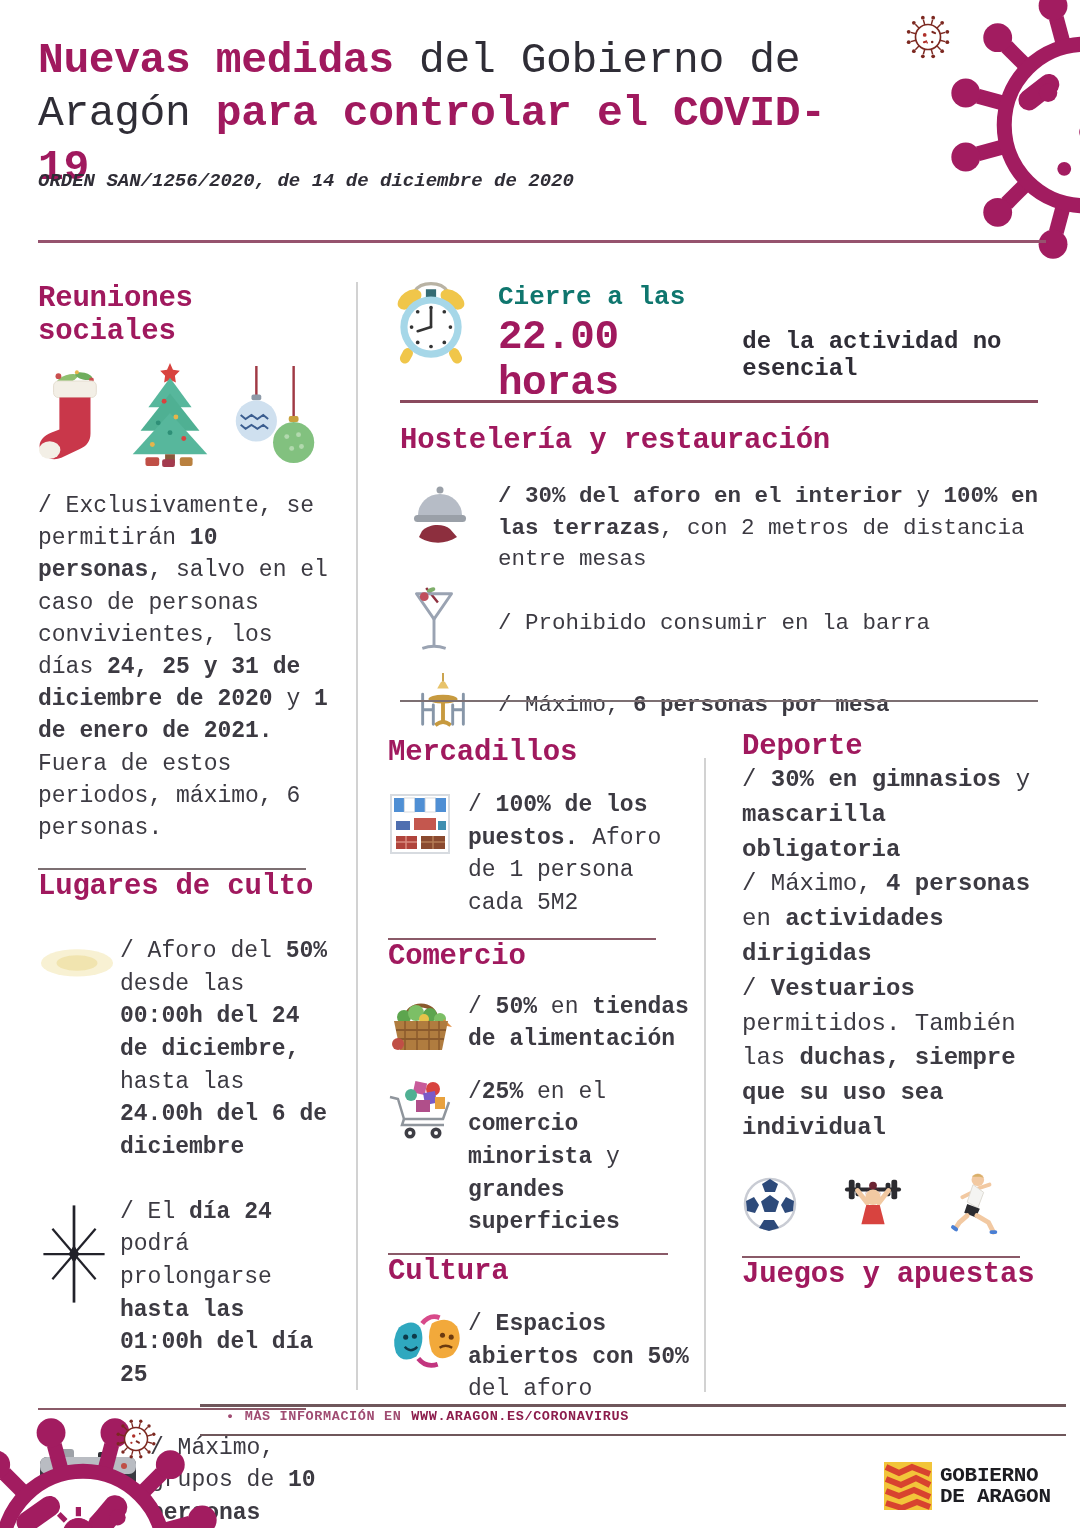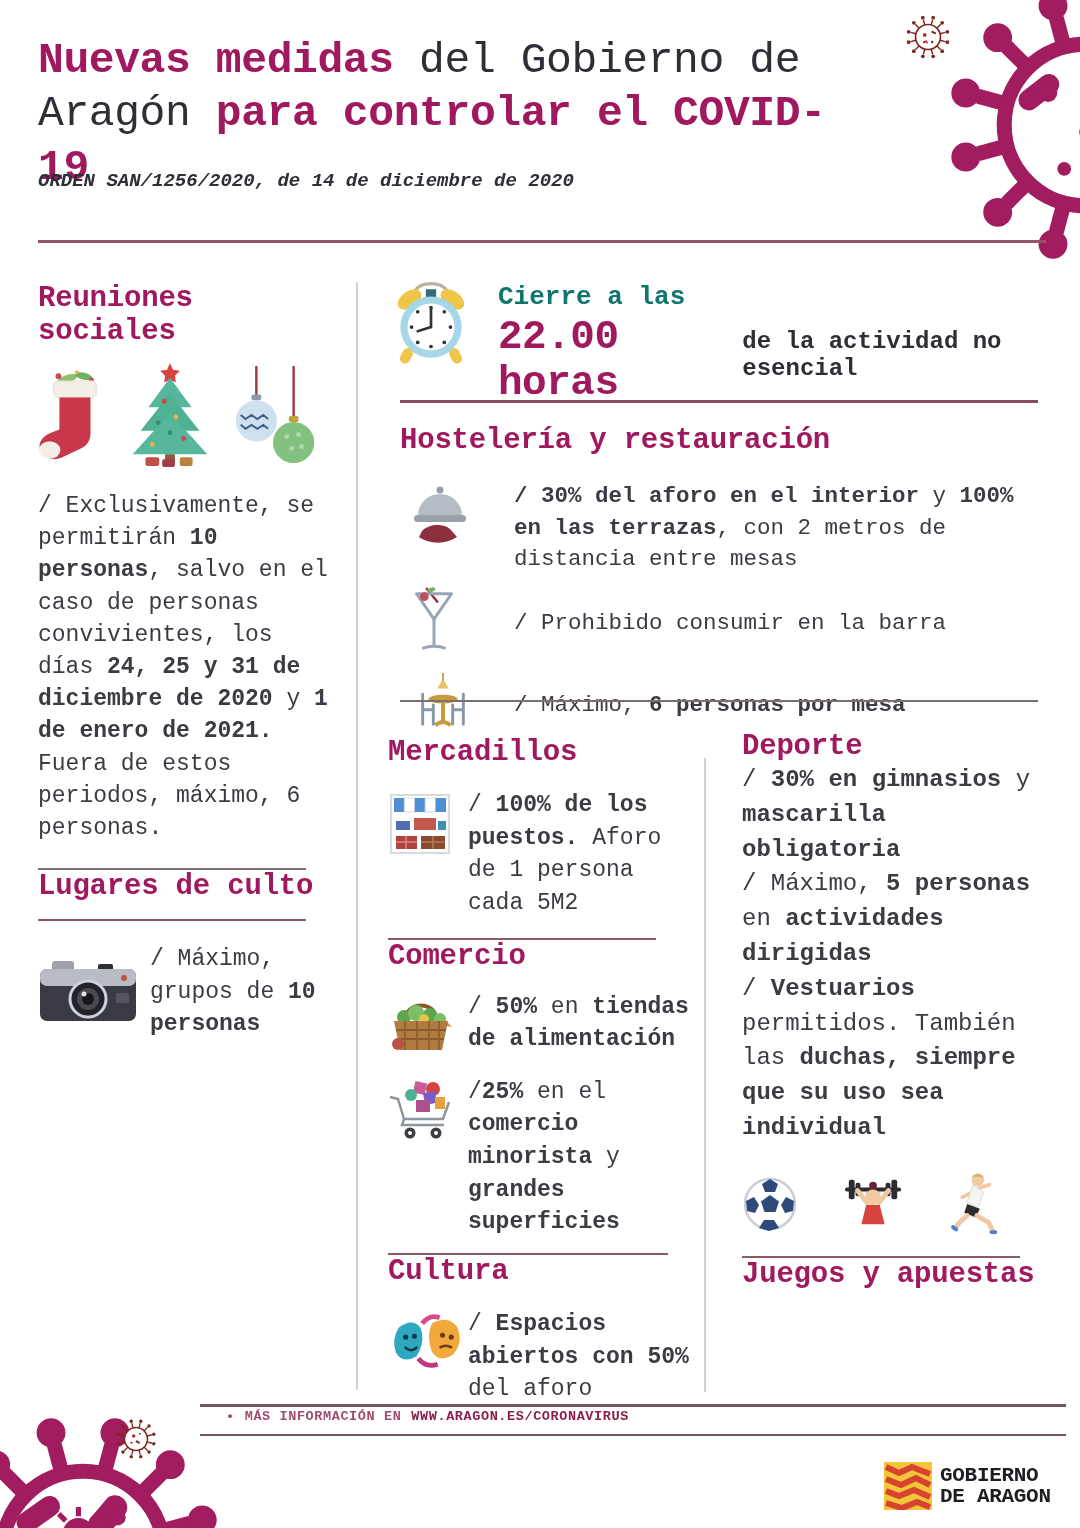--- a/index.html
+++ b/index.html
@@ -43,21 +43,21 @@
   .clock-wrap{width:86px;flex:none;}
   .closure-text{margin-left:24px;padding-top:4px;}
   .c1{font-size:26px;font-weight:700;color:#0f766e;}
   .c2{display:flex;align-items:baseline;margin-top:2px;}
   .time{font-size:41px;font-weight:700;color:#a0195e;letter-spacing:-0.5px;}
   .c2rest{font-size:24px;font-weight:700;color:#2f2d36;margin-left:14px;}
   .rule-closure{position:absolute;left:400px;top:400px;width:638px;height:3px;background:#8a4a5e;}
 
   
   .hosteleria{position:absolute;left:400px;top:424px;width:642px;}
-  .h-item{display:flex;margin-top:24px;gap:16px;}
+  .h-item{display:flex;margin-top:24px;}
   .h-item.center{align-items:center;margin-top:10px;}
   .h-icon{width:88px;flex:none;padding-left:10px;}
   .h-text{font-size:22.5px;line-height:1.4;}
   .rule-mid{position:absolute;left:400px;top:700px;width:638px;height:2px;background:#7c6f72;}
 
   
   .col-mid{position:absolute;left:388px;top:736px;width:302px;}
   .m-item{display:flex;margin-top:20px;}
   .m-icon{width:80px;flex:none;padding-top:2px;}
   .hr-m{width:268px;margin-top:18px;background:#8a5a68;}
@@ -229,20 +229,41 @@
         <circle cx="55" cy="72" r="2.5" fill="#b2d9ae"></circle>
           <circle cx="67" cy="70" r="2.5" fill="#b2d9ae"></circle>
         <circle cx="60" cy="84" r="2.5" fill="#b2d9ae"></circle>
           <circle cx="70" cy="82" r="2.5" fill="#b2d9ae"></circle>
       </svg>
     </div>
     <p class="para"><span>/ Exclusivamente, se permitirán </span><span class="b">10 personas</span><span>, salvo en el caso de personas convivientes, los días </span><span class="b">24, 25 y 31 de diciembre de 2020</span><span> y </span><span class="b">1 de enero de 2021.</span><span> Fuera de estos periodos, máximo, 6 personas.</span></p>
     <div class="hr hr-l"></div>
 
     <h2 class="sec h2-culto">Lugares de culto</h2>
+    <div class="culto-item">
+      <div class="culto-icon">
+        <svg width="78" height="44" viewBox="0 0 80 44">
+          <ellipse cx="40" cy="24" rx="37" ry="14" fill="#f6edc8" opacity="0.8"></ellipse>
+          <ellipse cx="40" cy="24" rx="21" ry="8" fill="#f0e2a8" opacity="0.85"></ellipse>
+        </svg>
+      </div>
+      <p class="itxt" style="margin:0"><span>/ Aforo del </span><span class="b">50%</span><span>  desde las </span><span class="b">00:00h del 24 de diciembre,</span><span> hasta las </span><span class="b">24.00h del 6 de diciembre</span></p>
+    </div>
+    <div class="culto-item">
+      <div class="culto-icon">
+        <svg width="72" height="108" viewBox="0 0 80 112">
+          <line x1="40" y1="2" x2="40" y2="110" stroke="#22222a" stroke-width="3"></line>
+          <line x1="6" y1="56" x2="74" y2="56" stroke="#22222a" stroke-width="2.5"></line>
+          <line x1="16" y1="28" x2="64" y2="84" stroke="#22222a" stroke-width="2.5"></line>
+          <line x1="64" y1="28" x2="16" y2="84" stroke="#22222a" stroke-width="2.5"></line>
+          <path d="M40,46 L46,56 L40,66 L34,56 Z" fill="#22222a"></path>
+        </svg>
+      </div>
+      <p class="itxt" style="margin:0"><span>/ El </span><span class="b">día 24</span><span> podrá prolongarse </span><span class="b">hasta las 01:00h del día 25</span></p>
+    </div>
     <div class="hr hr-l2"></div>
 
     <div class="turismo-item">
       <div class="turismo-icon">
         <svg width="100" height="70" viewBox="0 0 100 70">
           <rect x="14" y="6" width="22" height="12" rx="3" fill="#9ea2a8"></rect>
           <rect x="60" y="9" width="15" height="9" rx="2" fill="#2f2f35"></rect>
           <rect x="2" y="14" width="96" height="52" rx="7" fill="#3a3a42"></rect>
           <rect x="2" y="14" width="96" height="17" rx="7" fill="#b9bcc2"></rect>
           <circle cx="50" cy="44" r="18" fill="#23232a"></circle>
@@ -414,21 +435,21 @@
           <path d="M16,38 Q22,45 29,38" stroke="#0e3a4a" stroke-width="2.5" fill="none"></path>
         </svg>
       </div>
       <p class="itxt" style="margin:0"><span>/ </span><span class="b">Espacios abiertos con 50%</span><span> del aforo</span></p>
     </div>
   </div>
 
   <div class="col-right">
     <h2 class="sec">Deporte</h2>
     <p class="d-item" style="margin:0"><span>/ </span><span class="b">30% en gimnasios</span><span> y </span><span class="b">mascarilla obligatoria</span></p>
-    <p class="d-item" style="margin:0"><span>/ Máximo, </span><span class="b">5 personas</span><span> en </span><span class="b">actividades dirigidas</span></p>
+    <p class="d-item" style="margin:0"><span>/ Máximo, </span><span class="b">4 personas</span><span> en </span><span class="b">actividades dirigidas</span></p>
     <p class="d-item" style="margin:0"><span>/ </span><span class="b">Vestuarios</span><span> permitidos. También las </span><span class="b">duchas, siempre que su uso sea individual</span></p>
     <div class="sport-row">
       <svg width="56" height="56" viewBox="0 0 56 56">
         <circle cx="28" cy="28" r="25" fill="#ffffff" stroke="#c9ccd4" stroke-width="2.5"></circle>
         <polygon points="28,19 37,25.5 33.5,36 22.5,36 19,25.5" fill="#2d4a7a"></polygon>
         <polygon points="28,3 36,8 33,16 23,16 20,8" fill="#2d4a7a"></polygon>
         <polygon points="4,25 12,21 17,29 13,37 5,35" fill="#2d4a7a"></polygon>
         <polygon points="52,25 44,21 39,29 43,37 51,35" fill="#2d4a7a"></polygon>
         <polygon points="17,52 22,44 32,44 37,52 27,55" fill="#2d4a7a"></polygon>
       </svg>

